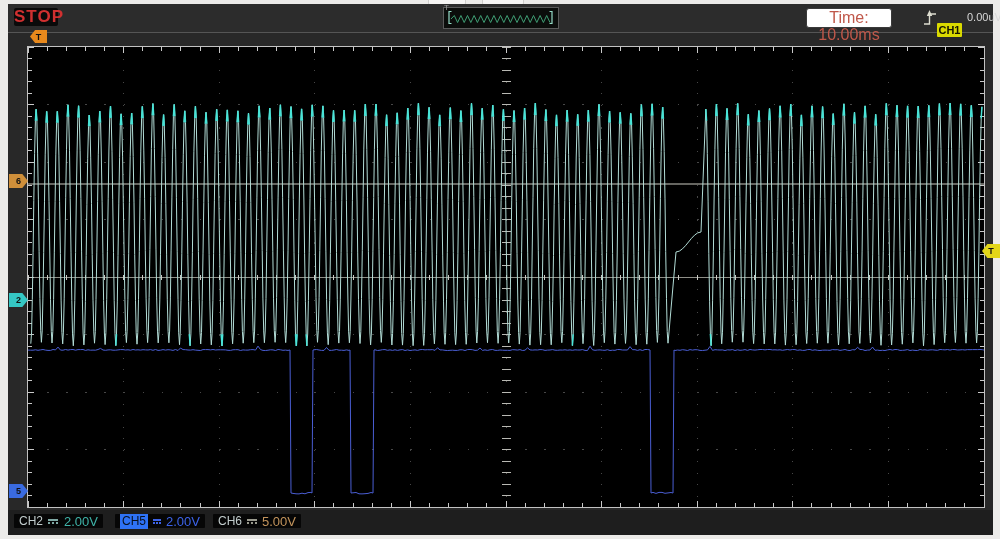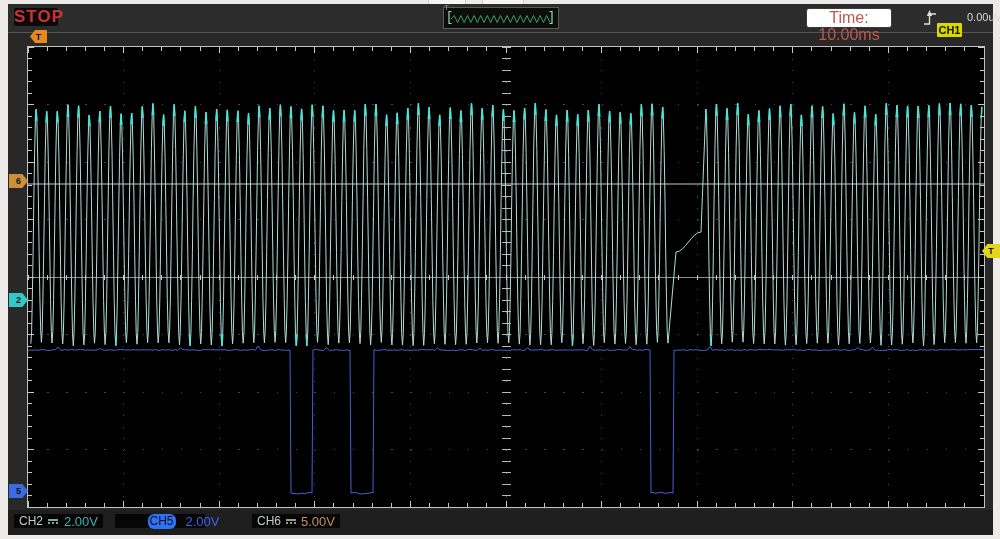--- a/index.html
+++ b/index.html
@@ -34,23 +34,23 @@
   .m-left{clip-path:polygon(100% 0,30% 0,0 50%,30% 100%,100% 100%);}        
   .mk-t-top{left:22px;top:26px;width:17px;height:13px;background:var(--marker-t-top,#e8891c);}
   .mk-ch6{left:1px;top:170px;background:var(--marker-ch6,#cf8f3a);}
   .mk-ch2{left:1px;top:289px;background:var(--marker-ch2,#35c7c4);}
   .mk-ch5{left:1px;top:480px;background:var(--marker-ch5,#3a6be0);}
   .mk-t-right{left:974px;top:240px;width:18px;height:14px;background:var(--marker-t-right,#e3d619);}
 
   
   .bottombar{position:absolute;left:0;bottom:0;right:0;height:25px;background:#1e1e1e;}
   .chbox{position:absolute;top:4px;height:14px;background:var(--bar-box-bg,#060606);display:flex;align-items:center;
-         padding:0 5px;box-sizing:border-box;gap:5px;border-radius:1px;justify-content:center;}
+         padding:0 5px;box-sizing:border-box;gap:5px;border-radius:1px;}
   .chlabel{font-size:12px;color:var(--ch-label,#c2cccc);line-height:15px;}
-  .chlabel.sel{background:var(--ch5-label-bg,#2e72f5);color:#071020;padding:0 2px;border-radius:6px;margin-left:47px;}
+  .chlabel.sel{background:var(--ch5-label-bg,#2e72f5);color:#071020;padding:0 2px;border-radius:0;}
   .chval{font-size:13px;margin-left:auto;}
   .coupling{display:inline-block;width:10px;}
   .coupling i{display:block;height:0;border-top:2px solid currentColor;}
   .coupling i.l2{border-top-style:dotted;margin-top:1px;}
   .c2 .coupling{color:#7fa8a4;} .c2 .chval{color:var(--ch2-value,#3fb3a8);}
   .c5 .coupling{color:var(--ch5-value,#3c63e8);} .c5 .chval{color:var(--ch5-value,#3c63e8);}
   .c6 .coupling{color:#9a9a8e;} .c6 .chval{color:var(--ch6-value,#c3945c);}
 </style>
 </head>
 <body>
@@ -418,21 +418,21 @@
         <span class="chval">2.00V</span>
       </div>
       <div class="chbox c5" style="left:107px;width:90px;">
         <span class="chlabel sel">CH5</span>
         <span class="coupling">
             <i class="l1"></i>
             <i class="l2"></i>
           </span>
         <span class="chval">2.00V</span>
       </div>
-      <div class="chbox c6" style="left:205px;width:88px;margin-left:39px;">
+      <div class="chbox c6" style="left:205px;width:88px;">
         <span class="chlabel">CH6</span>
         <span class="coupling">
             <i class="l1"></i>
             <i class="l2"></i>
           </span>
         <span class="chval">5.00V</span>
       </div>
     </div>
 
   </div>

